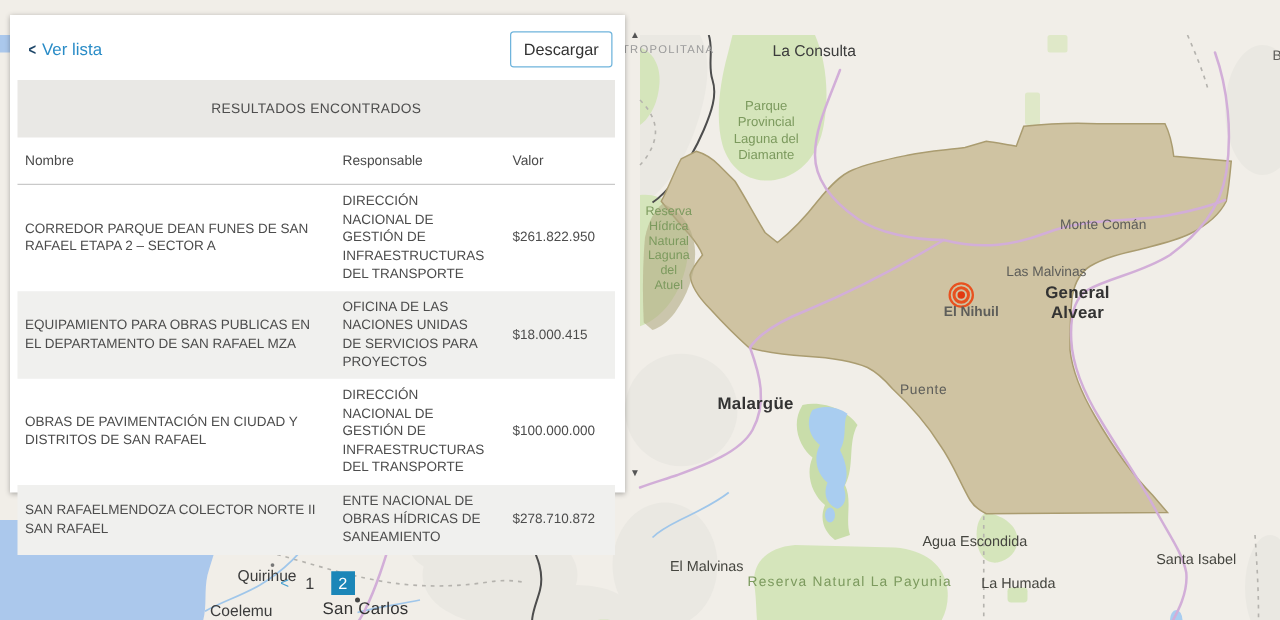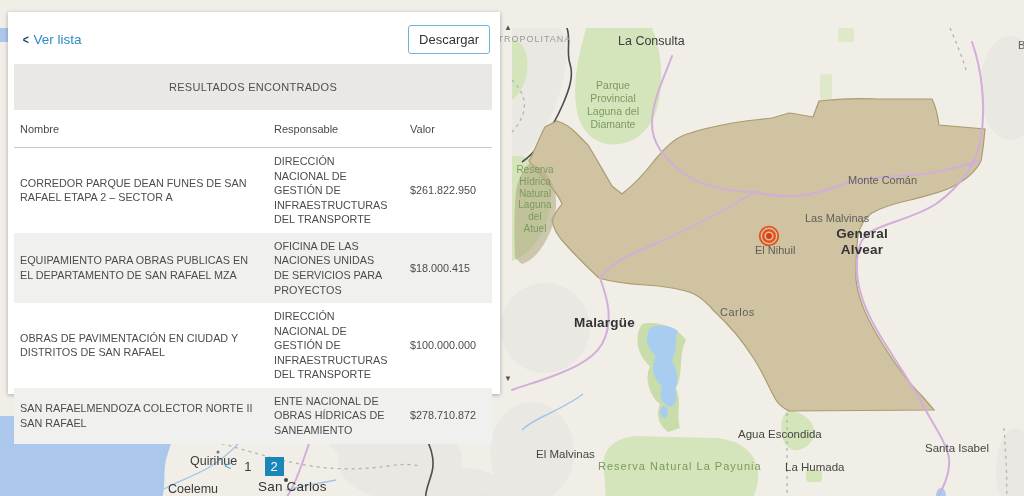--- a/index.html
+++ b/index.html
@@ -175,25 +175,25 @@
 Laguna del
 Diamante</div>
   <div class="map-label lbl-green t-center" style="left:509px;top:136px;width:52px;font-size:10px;line-height:1.18;">Reserva
 Hídrica
 Natural
 Laguna
 del
 Atuel</div>
   <div class="map-label lbl-place" style="left:800px;top:146px;">Monte Comán</div>
   <div class="map-label lbl-place" style="left:757px;top:184px;">Las Malvinas</div>
-  <div class="map-label lbl-place" style="left:707px;top:216px;">El Nihuil</div>
+  <div class="map-label lbl-place" style="left:707px;top:216px;font-weight:bold;">El Nihuil</div>
   <div class="map-label lbl-city t-center" style="left:828px;top:198px;width:68px;line-height:1.15;">General
 Alvear</div>
   <div class="map-label lbl-city" style="left:574px;top:287px;">Malargüe</div>
-  <div class="map-label lbl-place" style="left:672px;top:278px;letter-spacing:.5px;">Carlos</div>
+  <div class="map-label lbl-place" style="left:672px;top:278px;letter-spacing:.5px;">Puente</div>
   <div class="map-label lbl-dark" style="left:738px;top:399px;">Agua Escondida</div>
   <div class="map-label lbl-dark" style="left:536px;top:419px;">El Malvinas</div>
   <div class="map-label lbl-green-sp" style="left:598px;top:432px;">Reserva Natural La Payunia</div>
   <div class="map-label lbl-dark" style="left:785px;top:432px;">La Humada</div>
   <div class="map-label lbl-dark" style="left:925px;top:413px;">Santa Isabel</div>
   <div class="map-label lbl-town" style="left:292px;top:396px;">Parral</div>
   <div class="map-label lbl-town" style="left:190px;top:426px;">Quirihue</div>
   <div class="map-label lbl-town" style="left:168px;top:454px;">Coelemu</div>
   <div class="map-label lbl-city" style="left:258px;top:451px;font-weight:400;">San Carlos</div>
   <div class="map-label lbl-city" style="left:252px;top:481px;">Chillán</div>

